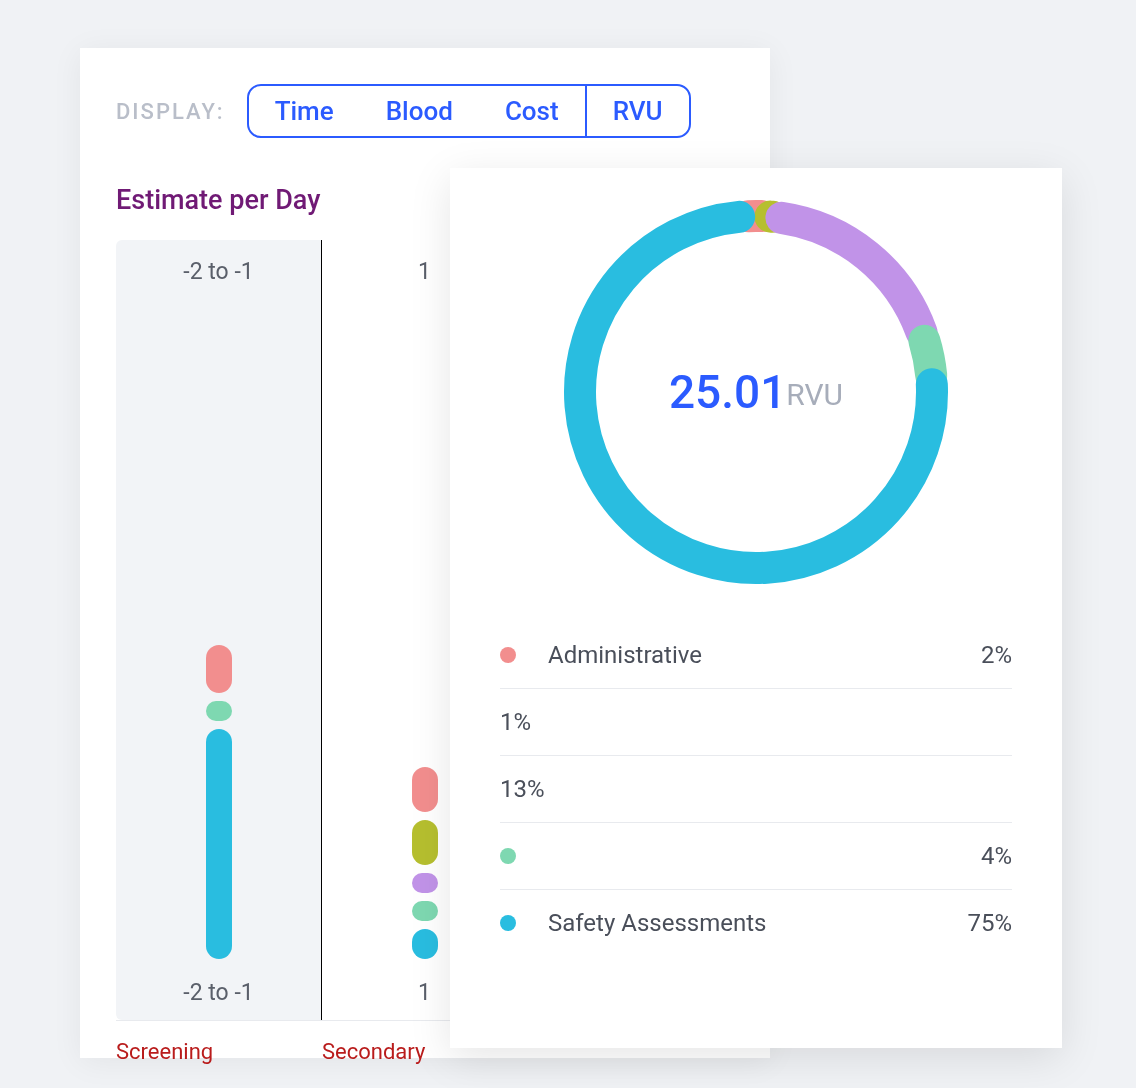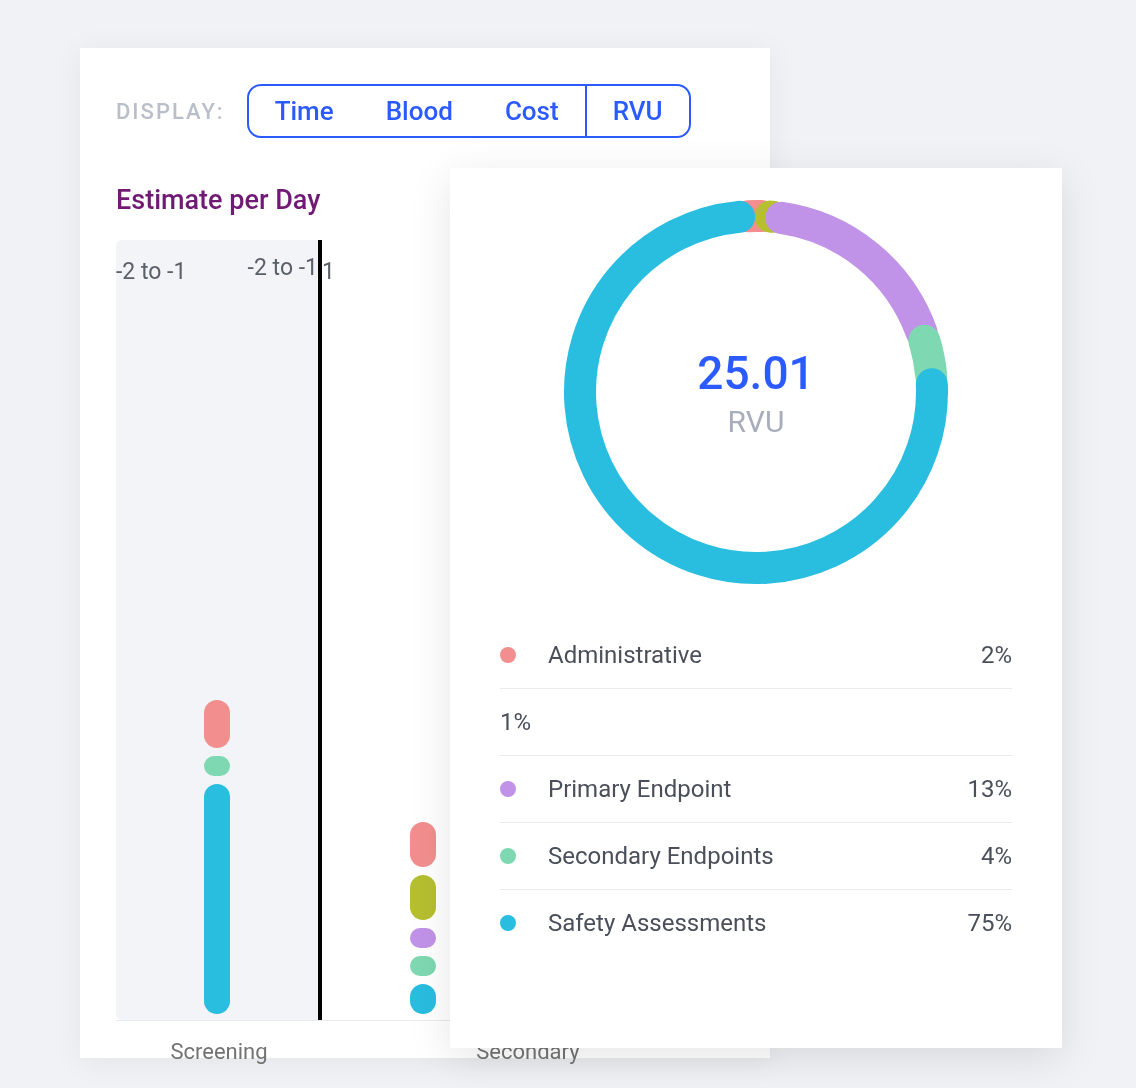--- a/index.html
+++ b/index.html
@@ -28,38 +28,38 @@
     .seg {
       display: flex; border: 2px solid #2b5bff; border-radius: 14px; overflow: hidden;
     }
     .seg-btn {
       padding: 10px 26px; font-size: 26px; color: #2b5bff; cursor: pointer;
       font-weight: 500; border-right: 0;
     }
     .seg-btn.active { border-left: 2px solid #2b5bff; }
     .section-title { margin-top: 46px; font-size: 27px; color: #701a75; font-weight: 500; }
     .chart-wrap { margin-top: 24px; display: flex; height: 780px; }
-    .col { flex: 1; display: flex; flex-direction: row; border-right: 4px solid #000000; }
+    .col { flex: 1; display: flex; flex-direction: column; border-right: 1px solid #000000; }
     .col:first-child { background: #f2f4f7; border-radius: 6px 0 0 6px; }
     .col-top { text-align: center; padding: 18px 0; font-size: 23px; color: #5a5f6a; }
     .col-body { flex: 1; display: flex; flex-direction: column; justify-content: flex-end; align-items: center; padding-bottom: 6px; }
     .col-bottom { text-align: center; padding: 14px 0; font-size: 23px; color: #5a5f6a; }
     .group-footer { display: flex; margin-top: 0; }
-    .group-cell { flex: 1; text-align: center; font-size: 22px; color: #737373; padding: 18px 0 0 0; border-top: 1px solid #e8eaee; }
+    .group-cell { flex: 1; text-align: left; font-size: 22px; color: #b91c1c; padding: 18px 0 0 0; border-top: 1px solid #e8eaee; }
     .seg-bar { width: 26px; display: flex; flex-direction: column-reverse; gap: 8px; }
     .seg-piece { width: 100%; border-radius: 13px; }
 
     .card-front {
       position: absolute; left: 450px; top: 168px; width: 612px;
       background: #fff; box-shadow: 0 10px 40px rgba(0,0,0,0.10);
       padding: 24px 50px 44px; height: 880px;
     }
     .donut-wrap { width: 400px; height: 400px; margin: 0 auto; position: relative; }
     .donut-center {
-      position: absolute; inset: 0; display: flex; flex-direction: column;
+      position: absolute; inset: 0; display: flex; flex-direction: row;
       align-items: center; justify-content: center;
     }
     .donut-value { font-size: 46px; color: #2b5bff; font-weight: 500; }
     .donut-unit { font-size: 30px; color: #a7adba; margin-top: 4px; }
     .legend { margin-top: 30px; }
     .legend-row {
       display: flex; align-items: center; justify-content: space-between;
       padding: 19px 0; border-bottom: 1px solid #e8eaee; font-size: 24px; color: #4a4f5a;
     }
     .legend-row:last-child { border-bottom: none; }
@@ -143,30 +143,25 @@
         <div class="legend-left">
           <div class="legend-dot" style="background: rgb(242, 142, 142);"></div>
           <span>Administrative</span>
         </div>
         <span>2%</span>
       </div>
       <div class="legend-row">
         <span>1%</span>
       </div>
       <div class="legend-row">
-        <div class="legend-left">
-          <div class="legend-dot" style="background: rgb(193, 147, 232);"></div>
-          <span>Primary Endpoint</span>
-        </div>
         <span>13%</span>
       </div>
       <div class="legend-row">
         <div class="legend-left">
           <div class="legend-dot" style="background: rgb(126, 216, 177);"></div>
-          <span>Secondary Endpoints</span>
         </div>
         <span>4%</span>
       </div>
       <div class="legend-row">
         <div class="legend-left">
           <div class="legend-dot" style="background: rgb(41, 189, 224);"></div>
           <span>Safety Assessments</span>
         </div>
         <span>75%</span>
       </div>

